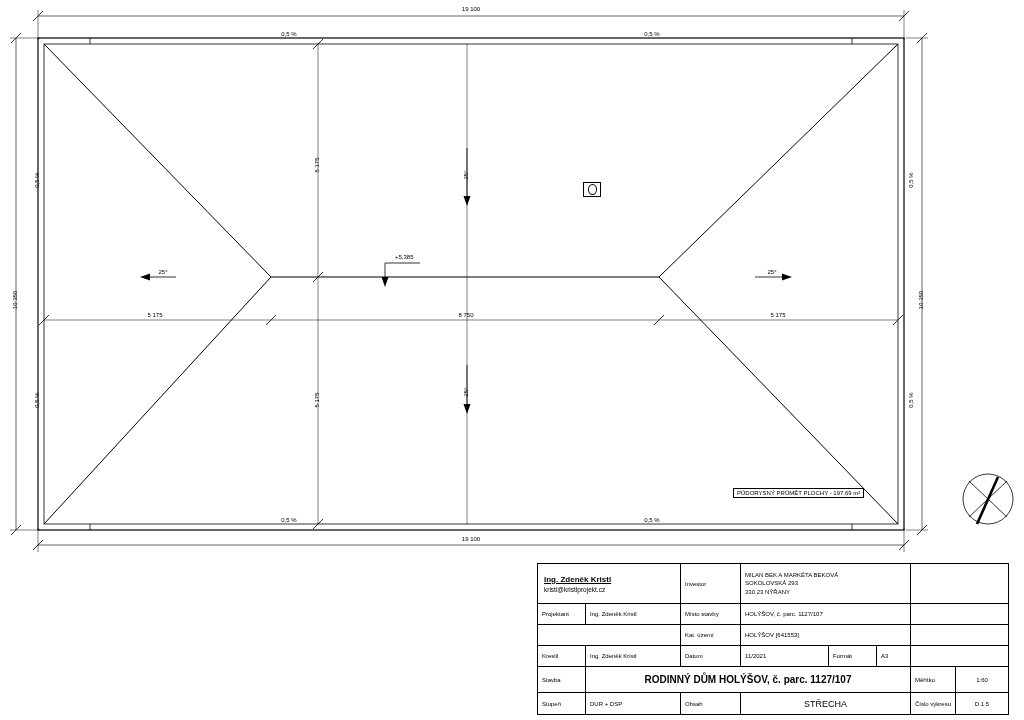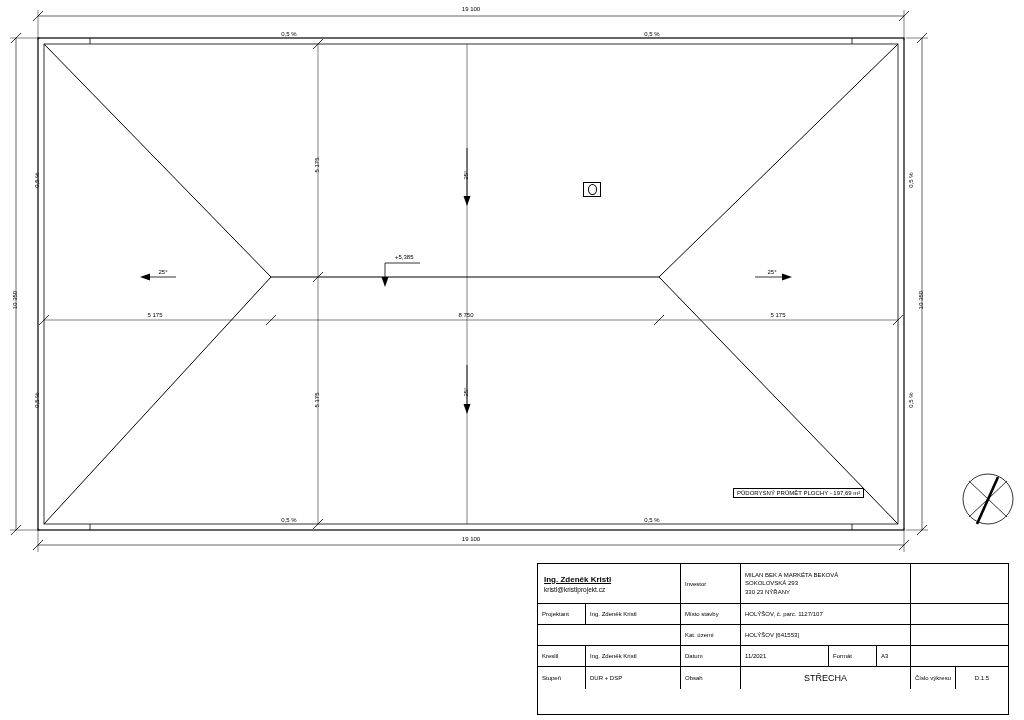--- a/index.html
+++ b/index.html
@@ -182,20 +182,26 @@
     <div class="row" style="height:21px;">
       <div class="cell tiny" style="width:48px;">Kreslil</div>
       <div class="cell tiny" style="width:95px;">Ing. Zdeněk Kristl</div>
       <div class="cell tiny" style="width:60px;">Datum</div>
       <div class="cell tiny" style="width:88px;">11/2021</div>
       <div class="cell tiny" style="width:48px;">Formát</div>
       <div class="cell tiny" style="flex:1;">A3</div>
       <div class="cell" style="width:97px;"></div>
     </div>
 
+    <div class="row" style="height:26px;">
+      <div class="cell tiny" style="width:48px;">Stavba</div>
+      <div class="cell big" style="flex:1;justify-content:center;">RODINNÝ DŮM HOLÝŠOV, č. parc. 1127/107</div>
+      <div class="cell tiny" style="width:45px;">Měřítko</div>
+      <div class="cell tiny" style="width:52px;justify-content:center;">1:60</div>
+    </div>
 
     <div class="row" style="height:22px;">
       <div class="cell tiny" style="width:48px;">Stupeň</div>
       <div class="cell tiny" style="width:95px;">DUR + DSP</div>
       <div class="cell tiny" style="width:60px;">Obsah</div>
       <div class="cell bold" style="flex:1;justify-content:center;font-size:9px;">STŘECHA</div>
       <div class="cell tiny" style="width:45px;">Číslo výkresu</div>
       <div class="cell tiny" style="width:52px;justify-content:center;">D.1.5</div>
     </div>
 

